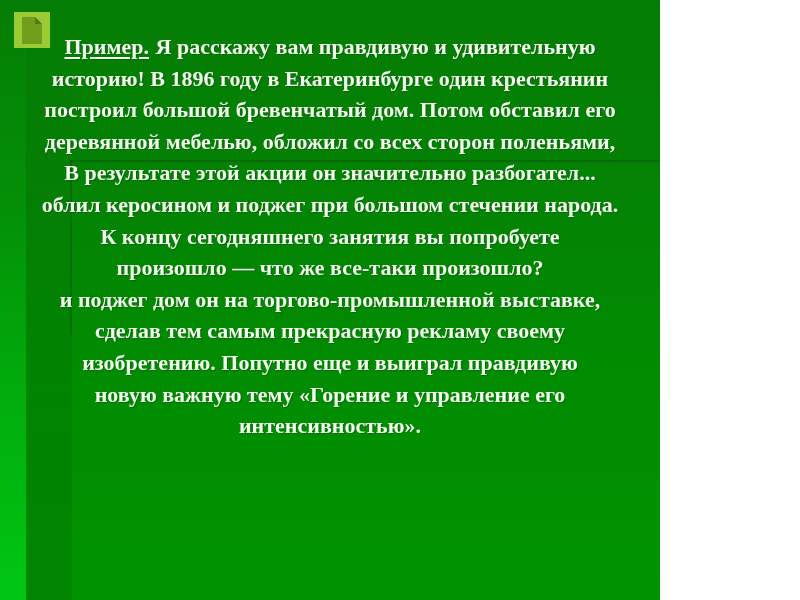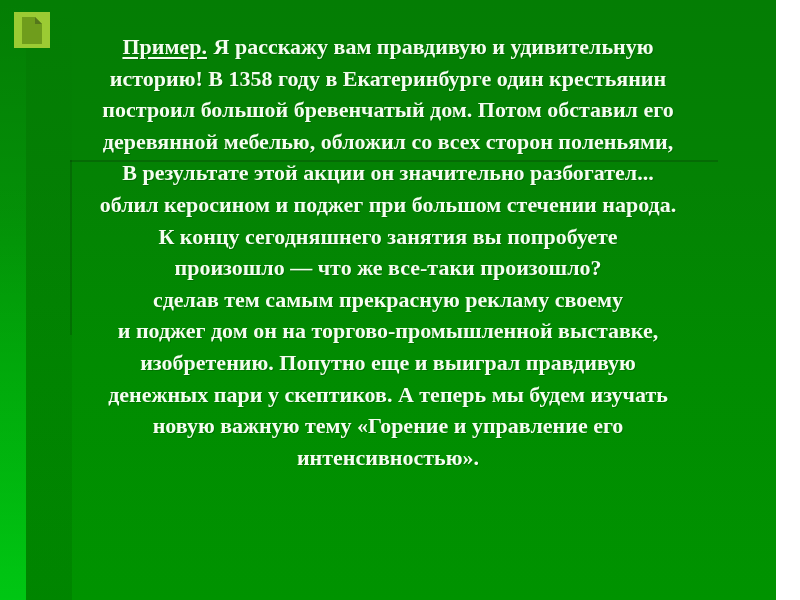--- a/index.html
+++ b/index.html
@@ -1,18 +1,18 @@
 <!DOCTYPE html>
 <html><head>
 <meta charset="utf-8">
 <style>
   html, body { margin: 0; padding: 0; }
   .slide {
     position: relative;
-    width: 776px;
+    width: 660px;
     height: 600px;
     overflow: hidden;
     background: linear-gradient(180deg, #047d04 0%, #048204 30%, #018b01 60%, #009300 100%);
     font-family: "Liberation Serif", "DejaVu Serif", serif;
   }
   
   .bg-strip-bright {
     position: absolute; left: 0; top: 0; width: 26px; height: 600px;
     background: linear-gradient(180deg, rgba(0,255,40,0) 0%, rgba(0,255,40,0.10) 35%, rgba(0,255,40,0.30) 70%, rgba(0,255,40,0.48) 100%);
     pointer-events: none;
@@ -77,28 +77,27 @@
   <div class="box-edge-h"></div>
   <div class="box-edge-v"></div>
 
   <div class="corner-icon">
     <div class="page"></div>
     <div class="fold"></div>
   </div>
 
   <div class="text-block">
     <div class="text-line"><span class="lead-underlined">Пример.</span><span>Я расскажу вам правдивую и удивительную</span></div>
-    <div class="text-line">историю! В 1358 году в Екатеринбурге один крестьянин</div>
+    <div class="text-line">историю! В 1896 году в Екатеринбурге один крестьянин</div>
     <div class="text-line">построил большой бревенчатый дом. Потом обставил его</div>
     <div class="text-line">деревянной мебелью, обложил со всех сторон поленьями,</div>
     <div class="text-line">В результате этой акции он значительно разбогател...</div>
     <div class="text-line">облил керосином и поджег при большом стечении народа.</div>
     <div class="text-line">К концу сегодняшнего занятия вы попробуете</div>
     <div class="text-line">произошло — что же все-таки произошло?</div>
+    <div class="text-line">и поджег дом он на торгово-промышленной выставке,</div>
     <div class="text-line">сделав тем самым прекрасную рекламу своему</div>
-    <div class="text-line">и поджег дом он на торгово-промышленной выставке,</div>
     <div class="text-line">изобретению. Попутно еще и выиграл правдивую</div>
-    <div class="text-line">денежных пари у скептиков. А теперь мы будем изучать</div>
     <div class="text-line">новую важную тему «Горение и управление его</div>
     <div class="text-line">интенсивностью».</div>
   </div>
 
 </div>
 
 </body></html>

